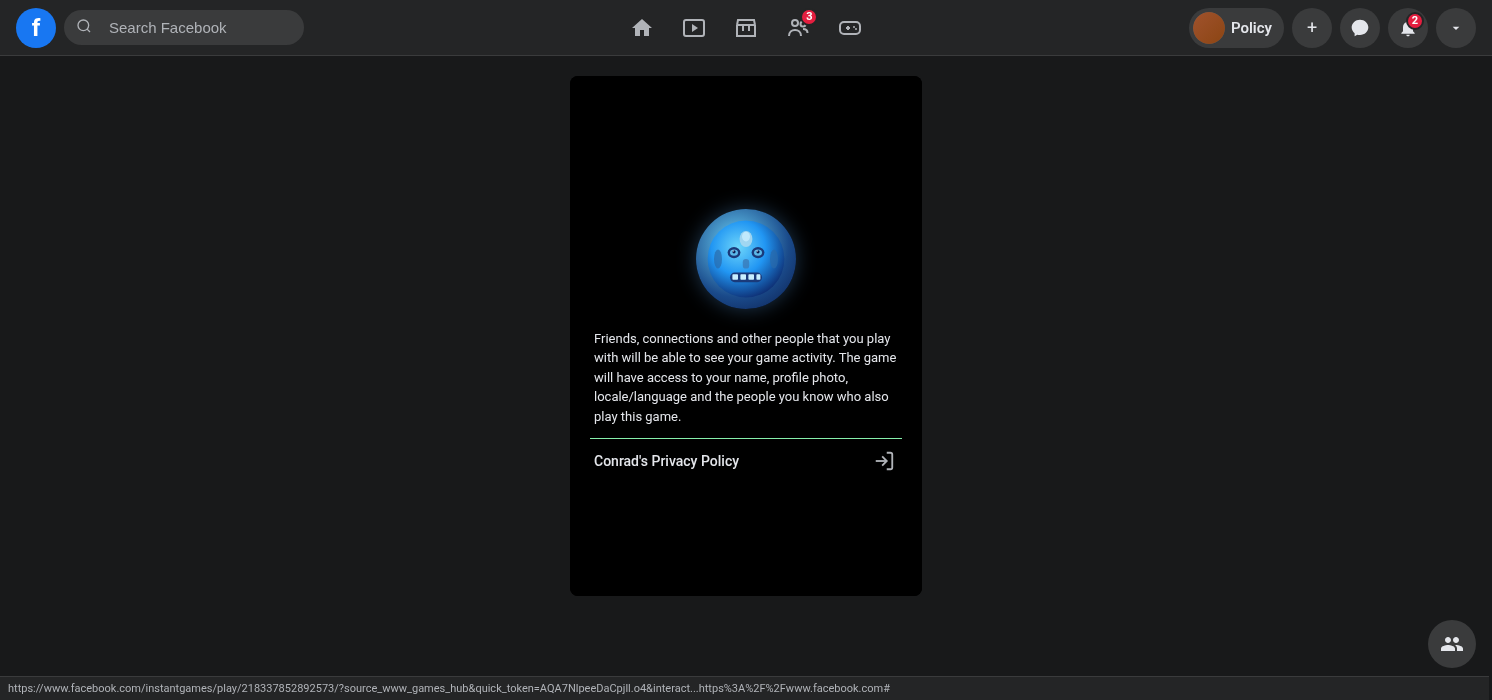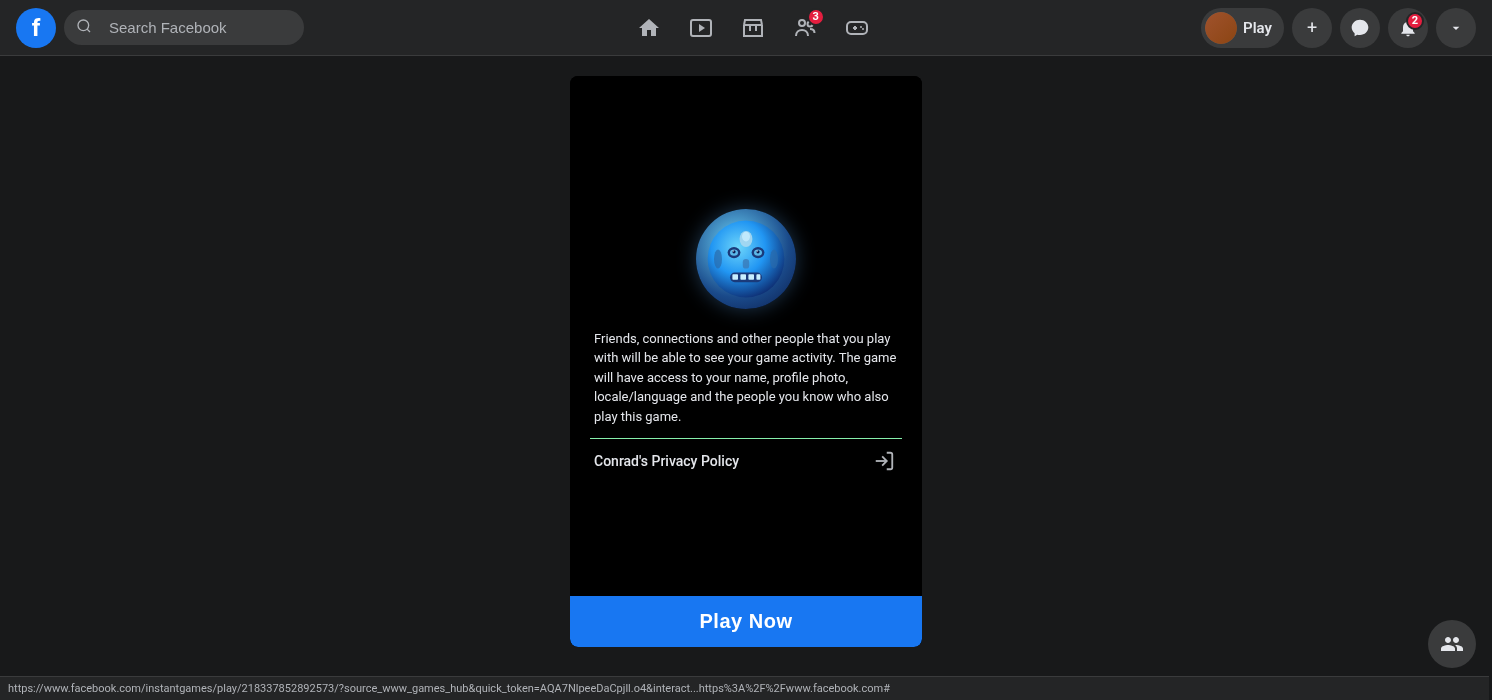--- a/index.html
+++ b/index.html
@@ -64,21 +64,21 @@
     .round-btn {
       width: 40px; height: 40px; border-radius: 50%; background: #3a3b3c;
       display: flex; align-items: center; justify-content: center;
       cursor: pointer; color: #e4e6eb; font-size: 18px; position: relative;
     }
 
     
     #main {
       position: absolute; top: 56px; left: 0; right: 0; bottom: 0;
       background: #18191a;
-      display: flex; align-items: flex-start; justify-content: center;
+      display: flex; align-items: flex-start; justify-content: center; text-decoration: underline;
     }
 
     
     #game-dialog {
       width: 352px;
       background: #000;
       border-radius: 8px;
       overflow: hidden;
       display: flex;
       flex-direction: column;
@@ -225,21 +225,21 @@
           <circle cx="18" cy="13" r="1" fill="#b0b3b8"></circle>
         </svg>
     </div>
   </div>
 
   <div class="nav-right">
     <div class="user-pill">
       <div class="avatar">
         <div class="avatar-img"></div>
       </div>
-      <span class="username">Play</span>
+      <span class="username">Policy</span>
     </div>
     <div class="round-btn">
       <span>+</span>
     </div>
 
     <div class="round-btn">
       <svg width="20" height="20" viewBox="0 0 24 24" fill="#e4e6eb">
         <path d="M12 2C6.477 2 2 6.145 2 11.243c0 2.836 1.374 5.373 3.538 7.073V22l3.226-1.775A10.9 10.9 0 0012 20.486c5.523 0 10-4.145 10-9.243S17.523 2 12 2z"></path>
       </svg>
     </div>
@@ -324,21 +324,20 @@
         <div class="privacy-icon">
           <svg width="22" height="22" viewBox="0 0 24 24" fill="none" stroke="#b0b3b8" stroke-width="2">
             <path d="M15 3h4a2 2 0 012 2v14a2 2 0 01-2 2h-4"></path>
             <polyline points="10 17 15 12 10 7"></polyline>
             <line x1="15" y1="12" x2="3" y2="12"></line>
           </svg>
         </div>
       </div>
     </div>
 
-    <button class="play-now-btn">Play Now</button>
   </div>
 </div>
 
 <div id="status-bar">
   <span>https://www.facebook.com/instantgames/play/218337852892573/?source_www_games_hub&amp;quick_token=AQA7NlpeeDaCpjll.o4&amp;interact...https%3A%2F%2Fwww.facebook.com#</span>
 </div>
 
 <div class="bottom-right-btn">
   <svg width="24" height="24" viewBox="0 0 24 24" fill="#e4e6eb">
     <path d="M16 11c1.66 0 2.99-1.34 2.99-3S17.66 5 16 5c-1.66 0-3 1.34-3 3s1.34 3 3 3zm-8 0c1.66 0 2.99-1.34 2.99-3S9.66 5 8 5C6.34 5 5 6.34 5 8s1.34 3 3 3zm0 2c-2.33 0-7 1.17-7 3.5V19h14v-2.5c0-2.33-4.67-3.5-7-3.5zm8 0c-.29 0-.62.02-.97.05 1.16.84 1.97 1.97 1.97 3.45V19h6v-2.5c0-2.33-4.67-3.5-7-3.5z"></path>

